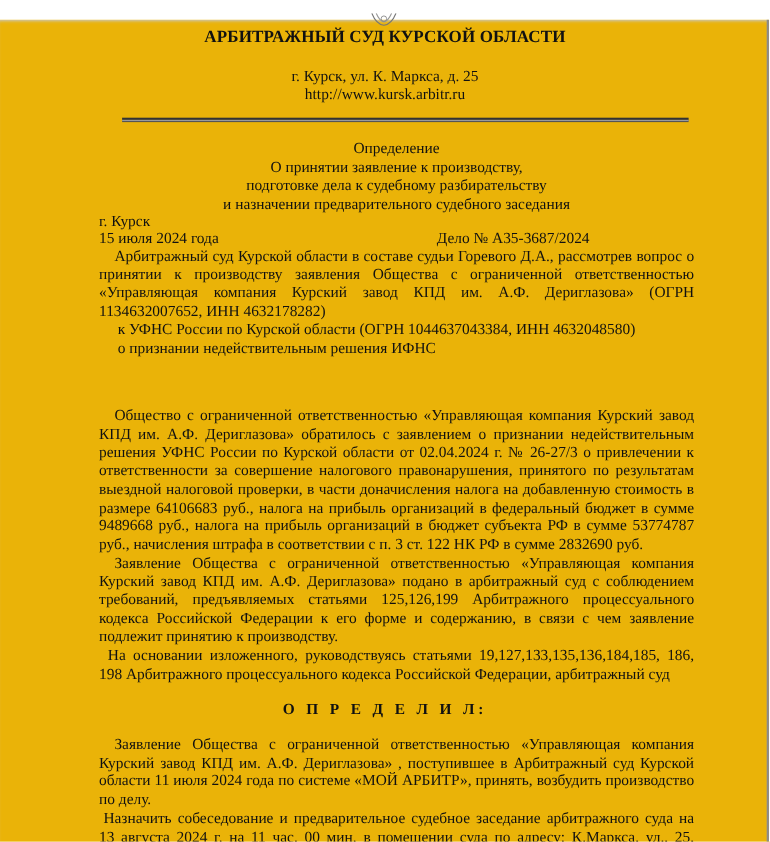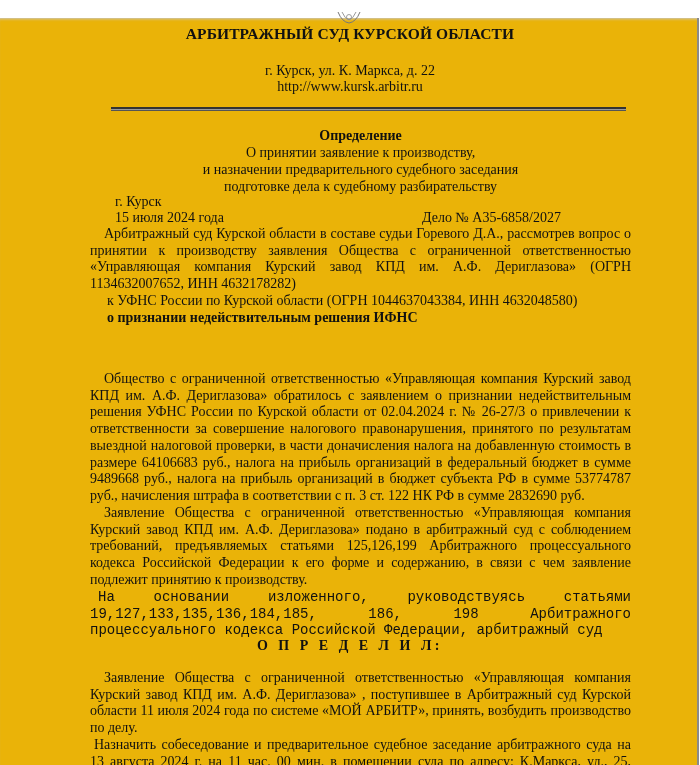--- a/index.html
+++ b/index.html
@@ -72,29 +72,28 @@
     .title-block {
       position: absolute;
       left: 90px;
       width: 541px;
       top: 109px;
       text-align: center;
       font-size: 14px;
       line-height: 17px;
     }
     .title-block .doc-type {
-      font-weight: bold;
+      font-weight: normal;
     }
     .meta {
       position: absolute;
       left: 90px;
       width: 541px;
       font-size: 14px;
       line-height: 17px;
-      margin-left: 25px;
     }
     .meta.city { top: 175px; }
     .meta.dateline { top: 191px; }
     .meta.dateline .case-no {
       position: absolute;
       left: 307px;
       top: 0;
     }
     .para {
       position: absolute;
@@ -112,66 +111,65 @@
       top: 275px;
       font-size: 14px;
       line-height: 16.7px;
     }
     .p-subject {
       position: absolute;
       left: 107px;
       top: 292px;
       font-size: 14px;
       line-height: 16.7px;
-      font-weight: bold;
     }
     .section-head {
       position: absolute;
       left: 0;
       width: 700px;
       text-align: center;
       font-size: 14px;
       letter-spacing: 3.5px;
     }
     .h-established { top: 323px; }
     .p-claim { top: 353px; }
     .p-filed { top: 487px; }
-    .p-grounds { top: 571px; text-indent: 8px; font-family: Liberation Mono, monospace; }
+    .p-grounds { top: 571px; text-indent: 8px; }
     .h-decided { top: 620px; font-weight: bold; }
     .p-accept { top: 652px; }
     .p-schedule { top: 719px; text-indent: 4px; }
   </style>
 </head>
 <body>
 
 <div class="page">
 
   <svg class="emblem" viewBox="0 0 26 12">
     <path d="M2 0 Q6 10 13 11 Q20 10 24 0" fill="none" stroke="#777" stroke-width="1"></path>
     <path d="M6 0 Q9 7 13 8 Q17 7 20 0" fill="none" stroke="#999" stroke-width="1"></path>
     <circle cx="13" cy="5" r="2.5" fill="none" stroke="#888" stroke-width="0.8"></circle>
   </svg>
 
   <div class="court-name">АРБИТРАЖНЫЙ СУД КУРСКОЙ ОБЛАСТИ</div>
-  <div class="addr addr1">г. Курск, ул. К. Маркса, д. 22</div>
+  <div class="addr addr1">г. Курск, ул. К. Маркса, д. 25</div>
   <div class="addr addr2">http://www.kursk.arbitr.ru</div>
 
   <div class="rule"></div>
 
   <div class="title-block">
     <div class="doc-type">Определение</div>
     <div>О принятии заявление к производству,</div>
+    <div>подготовке дела к судебному разбирательству</div>
     <div>и назначении предварительного судебного заседания</div>
-    <div>подготовке дела к судебному разбирательству</div>
   </div>
 
   <div class="meta city">г. Курск</div>
   <div class="meta dateline">
     <span>15 июля 2024 года</span>
-    <span class="case-no">Дело № А35-6858/2027</span>
+    <span class="case-no">Дело № А35-3687/2024</span>
   </div>
 
   <div class="para p-intro">Арбитражный суд Курской области  в составе судьи Горевого Д.А., рассмотрев  вопрос о принятии к производству заявления Общества с ограниченной ответственностью «Управляющая компания Курский завод КПД им. А.Ф. Дериглазова»   (ОГРН 1134632007652, ИНН 4632178282)</div>
   <div class="p-respondent">к  УФНС России по Курской области (ОГРН 1044637043384, ИНН 4632048580)</div>
   <div class="p-subject">о признании недействительным решения ИФНС</div>
 
 
   <div class="para p-claim">Общество с ограниченной ответственностью «Управляющая компания Курский завод КПД им. А.Ф. Дериглазова» обратилось с заявлением о признании недействительным решения УФНС России по Курской области от 02.04.2024 г. № 26-27/3  о привлечении к ответственности за совершение налогового правонарушения, принятого по результатам выездной налоговой проверки, в части доначисления налога на добавленную стоимость в размере 64106683 руб., налога на прибыль организаций в федеральный бюджет в сумме 9489668 руб., налога на прибыль организаций в бюджет субъекта РФ в сумме 53774787 руб.,  начисления штрафа в соответствии с п. 3 ст. 122 НК РФ в сумме 2832690 руб.</div>
   <div class="para p-filed">Заявление Общества с ограниченной ответственностью «Управляющая компания Курский завод КПД им. А.Ф. Дериглазова»  подано в арбитражный суд с соблюдением требований, предъявляемых статьями 125,126,199 Арбитражного процессуального кодекса Российской Федерации к его форме и содержанию, в связи с чем заявление подлежит принятию к производству.</div>
   <div class="para p-grounds">На основании изложенного, руководствуясь статьями 19,127,133,135,136,184,185, 186, 198 Арбитражного процессуального кодекса Российской Федерации, арбитражный суд</div>

